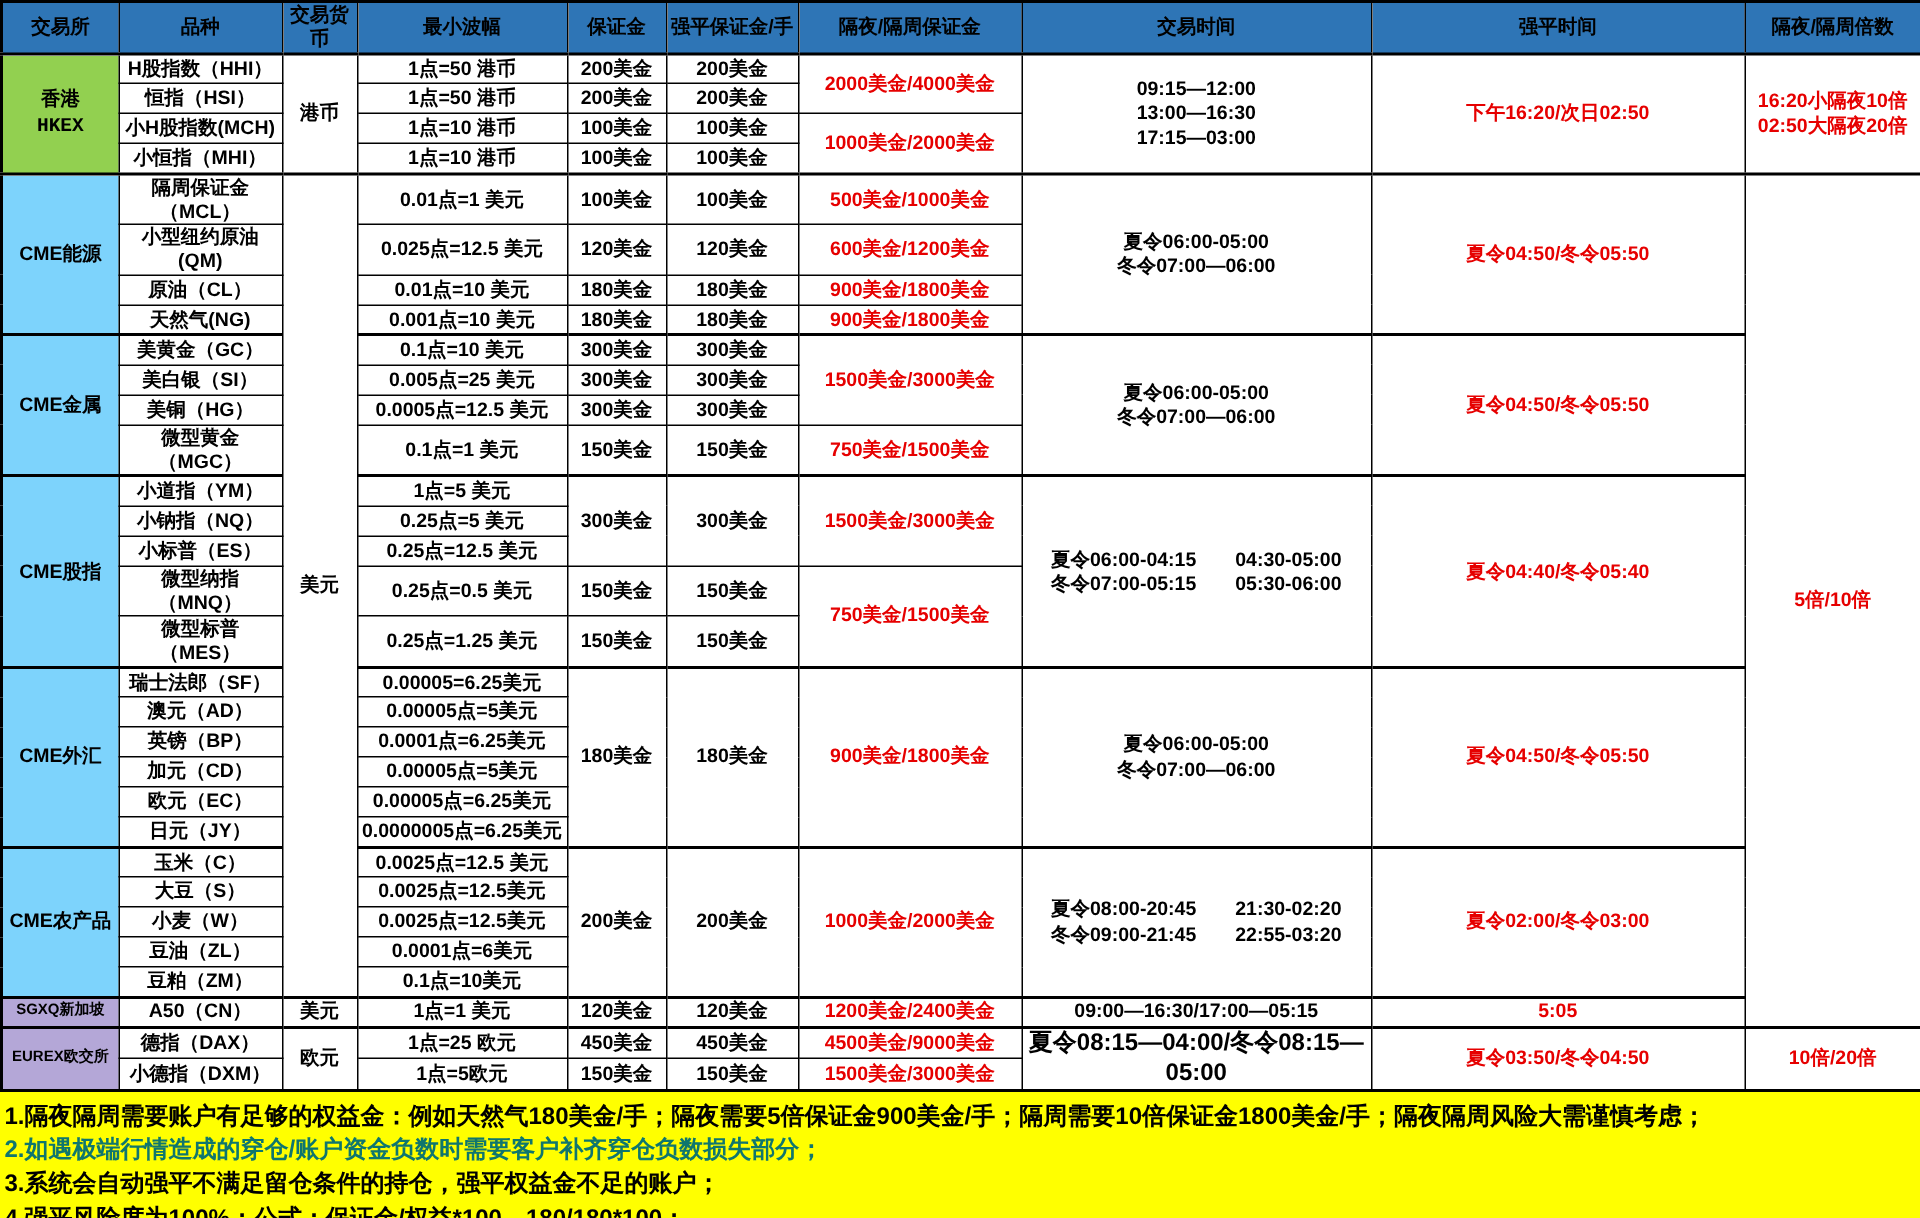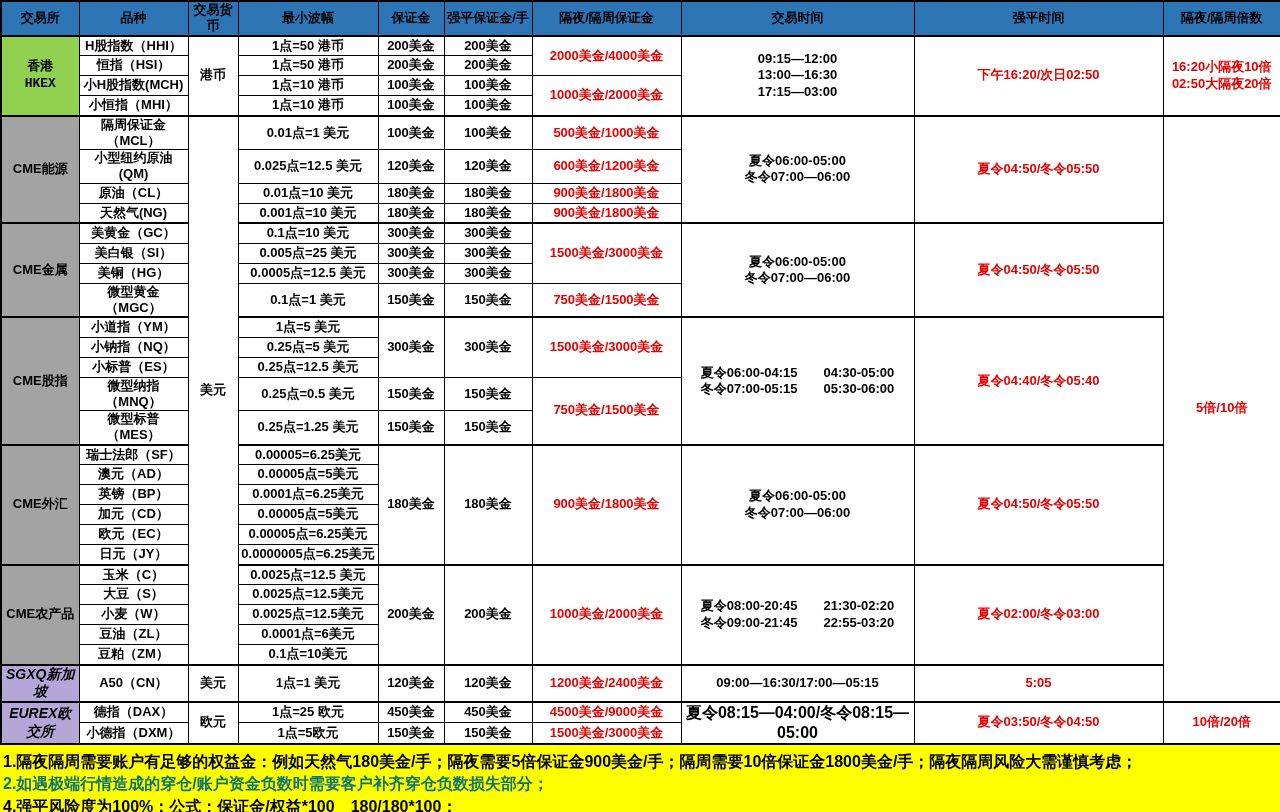--- a/index.html
+++ b/index.html
@@ -8,23 +8,23 @@
   table{border-collapse:collapse;table-layout:fixed;width:1280px;background:#ffffff;border:2px solid #000;}
   th,td{border:1px solid #000;padding:0 1px;text-align:center;vertical-align:middle;
         font-weight:bold;font-size:13px;line-height:1.25;color:#000;overflow:hidden;}
   thead tr{height:21px;}
   tbody tr{height:20px;}
   th{background:#2e75b6;border-bottom:2px solid #000;padding:0;}
   tr.st>td{border-top:2px solid #000;}
   .red{color:#e60000;}
   .pre{white-space:pre-line;}
   .exA{background:#92d050;font-family:Liberation Mono, monospace;}
-  .exB{background:#a3a3a3;text-align:center;}
+  .exB{background:#7dd3fc;text-align:center;}
   .exC{background:#b4a7d7;}
-  .small{font-size:14px;font-style:italic;}
+  .small{font-size:10px;}
   .t12{font-size:16px;}
   .notes{background:#ffff00;padding:6px 8px 0 3px;color:#000;text-align:left;
          font-weight:bold;font-size:16px;line-height:1.42;}
   .notes div{margin:0;}
   .warn{color:#0f766e;}
 </style>
 </head>
 <body>
 
 <table>
@@ -281,15 +281,16 @@
       <td>150美金</td>
       <td>150美金</td>
       <td class="red">1500美金/3000美金</td>
     </tr>
   </tbody>
 </table>
 
 <div class="notes">
   <div>1.隔夜隔周需要账户有足够的权益金：例如天然气180美金/手；隔夜需要5倍保证金900美金/手；隔周需要10倍保证金1800美金/手；隔夜隔周风险大需谨慎考虑；</div>
   <div class="warn">2.如遇极端行情造成的穿仓/账户资金负数时需要客户补齐穿仓负数损失部分；</div>
+  <div>3.系统会自动强平不满足留仓条件的持仓，强平权益金不足的账户；</div>
   <div>4.强平风险度为100%；公式：保证金/权益*100　180/180*100；</div>
 
 </div>
 
 </body></html>

